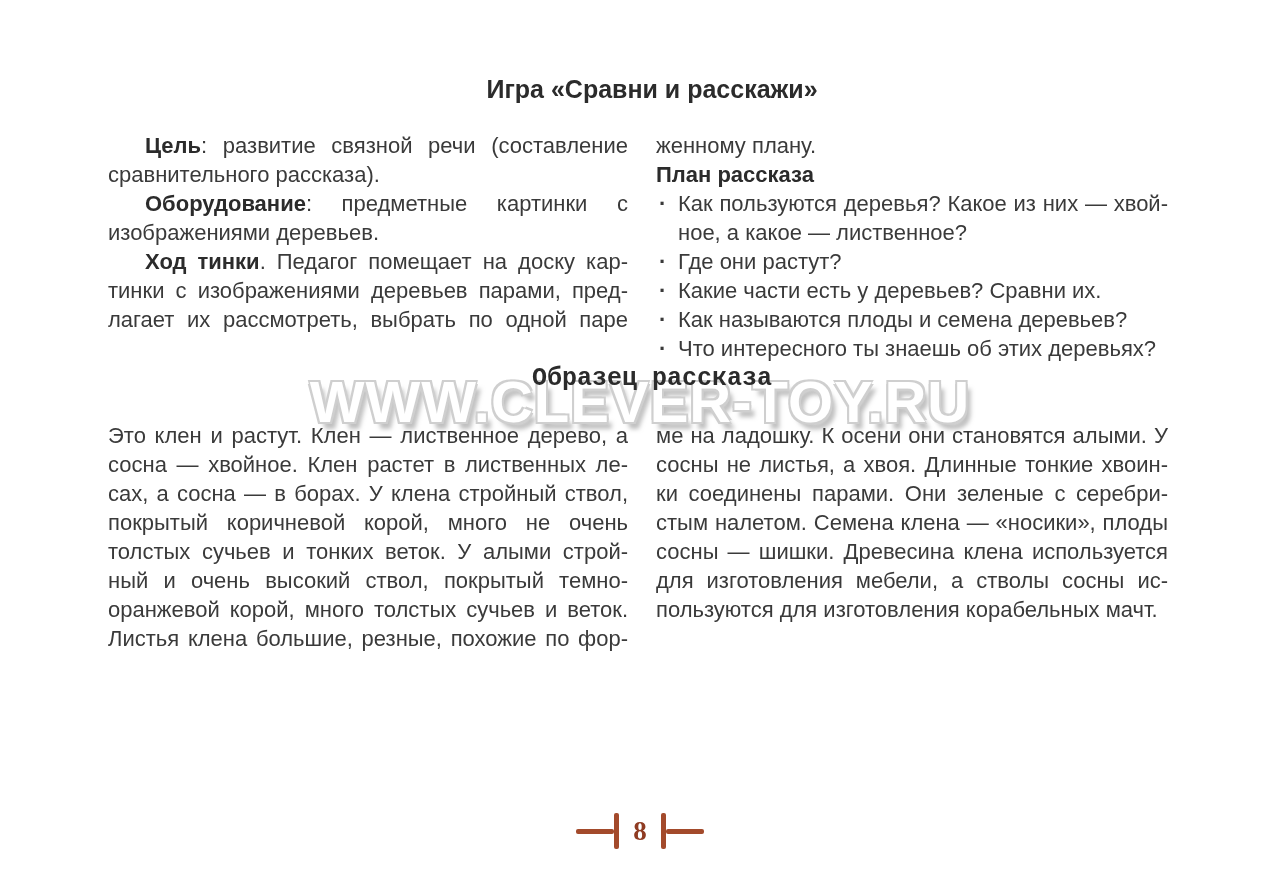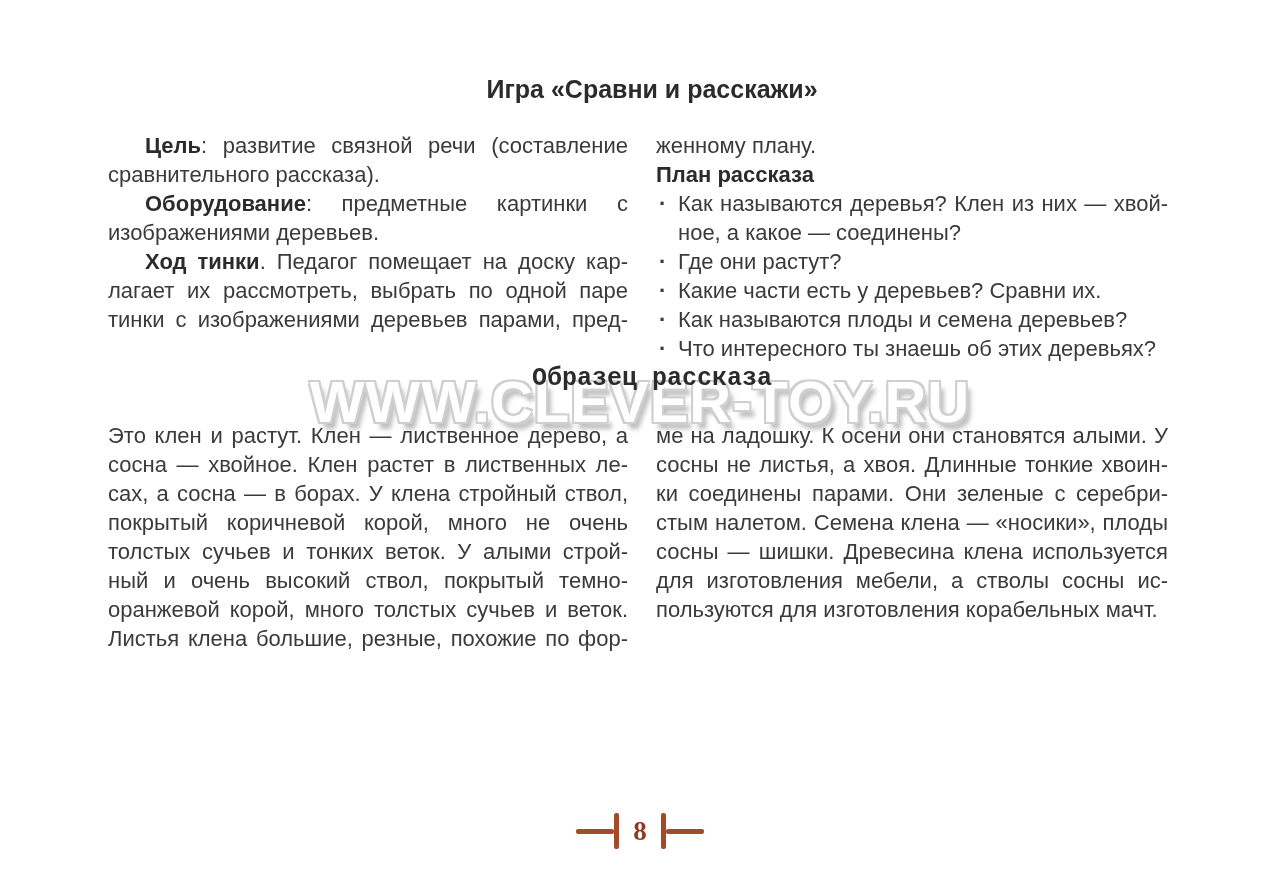--- a/index.html
+++ b/index.html
@@ -76,39 +76,39 @@
     <div class="tline just ind">
       <div class="inner"><span class="b">Оборудование</span><span>: предметные картинки с</span></div>
     </div>
     <div class="tline">
       <div class="inner"><span>изображениями деревьев.</span></div>
     </div>
     <div class="tline just ind">
       <div class="inner"><span class="b">Ход тинки</span><span>. Педагог помещает на доску кар-</span></div>
     </div>
     <div class="tline just">
-      <div class="inner"><span>лагает их рассмотреть, выбрать по одной паре</span></div>
+      <div class="inner"><span>тинки с изображениями деревьев парами, пред-</span></div>
     </div>
     <div class="tline just">
-      <div class="inner"><span>тинки с изображениями деревьев парами, пред-</span></div>
+      <div class="inner"><span>лагает их рассмотреть, выбрать по одной паре</span></div>
     </div>
   </div>
 <div id="intro-right" class="col">
     <div class="tline">
       <div class="inner"><span>женному плану.</span></div>
     </div>
     <div class="tline">
       <div class="inner"><span class="b">План рассказа</span></div>
     </div>
     <div class="tline just bullet-line">
       <span class="bullet">·</span>
-      <div class="inner"><span>Как называются деревья? Клен из них — хвой-</span></div>
+      <div class="inner"><span>Как пользуются деревья? Какое из них — хвой-</span></div>
     </div>
     <div class="tline cont">
-      <div class="inner"><span>ное, а какое — соединены?</span></div>
+      <div class="inner"><span>ное, а какое — лиственное?</span></div>
     </div>
     <div class="tline bullet-line">
       <span class="bullet">·</span>
       <div class="inner"><span>Где они растут?</span></div>
     </div>
     <div class="tline bullet-line">
       <span class="bullet">·</span>
       <div class="inner"><span>Какие части есть у деревьев? Сравни их.</span></div>
     </div>
     <div class="tline bullet-line">

